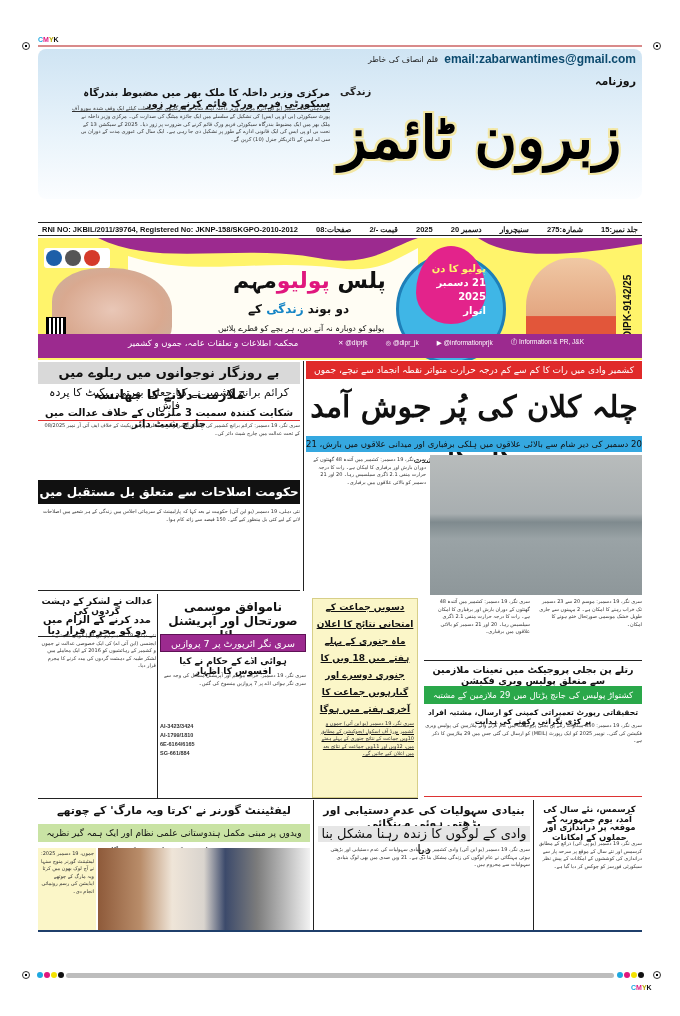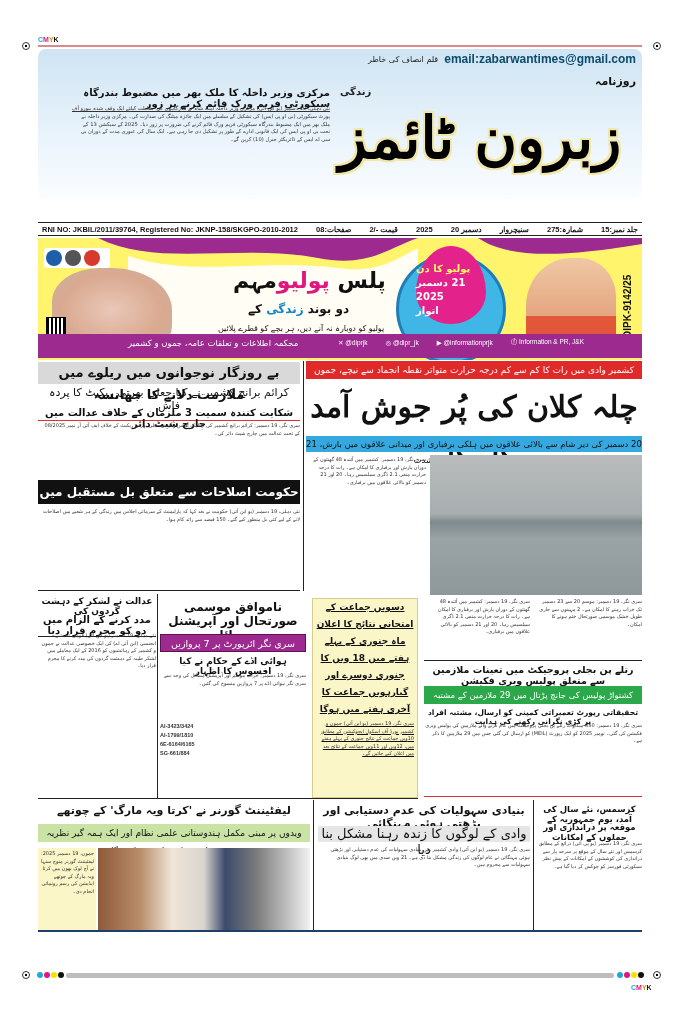--- a/index.html
+++ b/index.html
@@ -22,21 +22,21 @@
   .infobar span{white-space:nowrap;}
   .ad{left:38px;top:238px;width:604px;height:122px;background:#fff46b;overflow:hidden;}
   .ad-wave{left:0;top:0;width:604px;height:122px;}
   .ad-band{left:0;top:96px;width:604px;height:24px;background:#9c2a8f;}
   .ad-title{left:195px;top:30px;font-size:22px;font-weight:bold;color:#111;}
   .ad-title .pink{color:#e0177e;}
   .ad-sub{left:210px;top:64px;font-size:12px;font-weight:bold;}
   .ad-sub .blue{color:#1585c6;}
   .ad-line{left:180px;top:86px;font-size:8px;text-align:right;}
   .ad-circle{left:358px;top:16px;width:110px;height:110px;border-radius:50%;background:#3fb6e6;border:3px solid #1e7fb8;}
-  .ad-drop{left:378px;top:8px;width:70px;height:78px;border-radius:50% 50% 50% 50%/60% 60% 40% 40%;background:#e3238b;color:#fff46b;font-weight:bold;text-align:left;font-size:10px;line-height:14px;padding-top:16px;}
+  .ad-drop{left:378px;top:8px;width:70px;height:78px;border-radius:50% 50% 50% 50%/60% 60% 40% 40%;background:#e3238b;color:#fff46b;font-weight:bold;text-align:right;font-size:10px;line-height:14px;padding-top:16px;}
   .ad-drop .w{color:#fff;}
   .ad-footer-left{left:90px;top:100px;font-size:8.5px;color:#fff;}
   .ad-social{left:300px;top:100px;right:4px;display:flex;gap:18px;font-size:6.5px;color:#fff;font-family:"Liberation Sans",sans-serif;align-items:center;}
   .ad-baby{left:14px;top:30px;width:120px;height:84px;background:radial-gradient(ellipse at 50% 50%,#e9c7b7 0%,#d9a990 60%,#c9b1a0 100%);border-radius:40% 50% 30% 20%;}
   .ad-qr{left:8px;top:79px;width:20px;height:20px;background:repeating-linear-gradient(90deg,#000 0 2px,#fff 2px 4px),#fff;border:1px solid #000;}
   .ad-logos{left:6px;top:10px;width:66px;height:20px;background:#fff;border-radius:3px;display:flex;gap:3px;align-items:center;padding:2px;}
   .ad-logos i{display:block;width:16px;height:16px;border-radius:50%;}
   .ad-kid{left:488px;top:20px;width:90px;height:96px;background:linear-gradient(180deg,#f0c8a4 0%,#e3a681 60%,#e2563a 61%,#e2563a 100%);border-radius:50% 40% 10% 10%;}
   .ad-code{left:584px;top:20px;width:20px;height:96px;writing-mode:vertical-rl;transform:rotate(180deg);font-size:10px;font-family:"Liberation Sans",sans-serif;font-weight:bold;text-align:center;}
   .hl-gray{left:38px;top:362px;width:262px;height:22px;background:#d9d9d9;font-size:13px;font-weight:bold;text-align:center;line-height:22px;}

